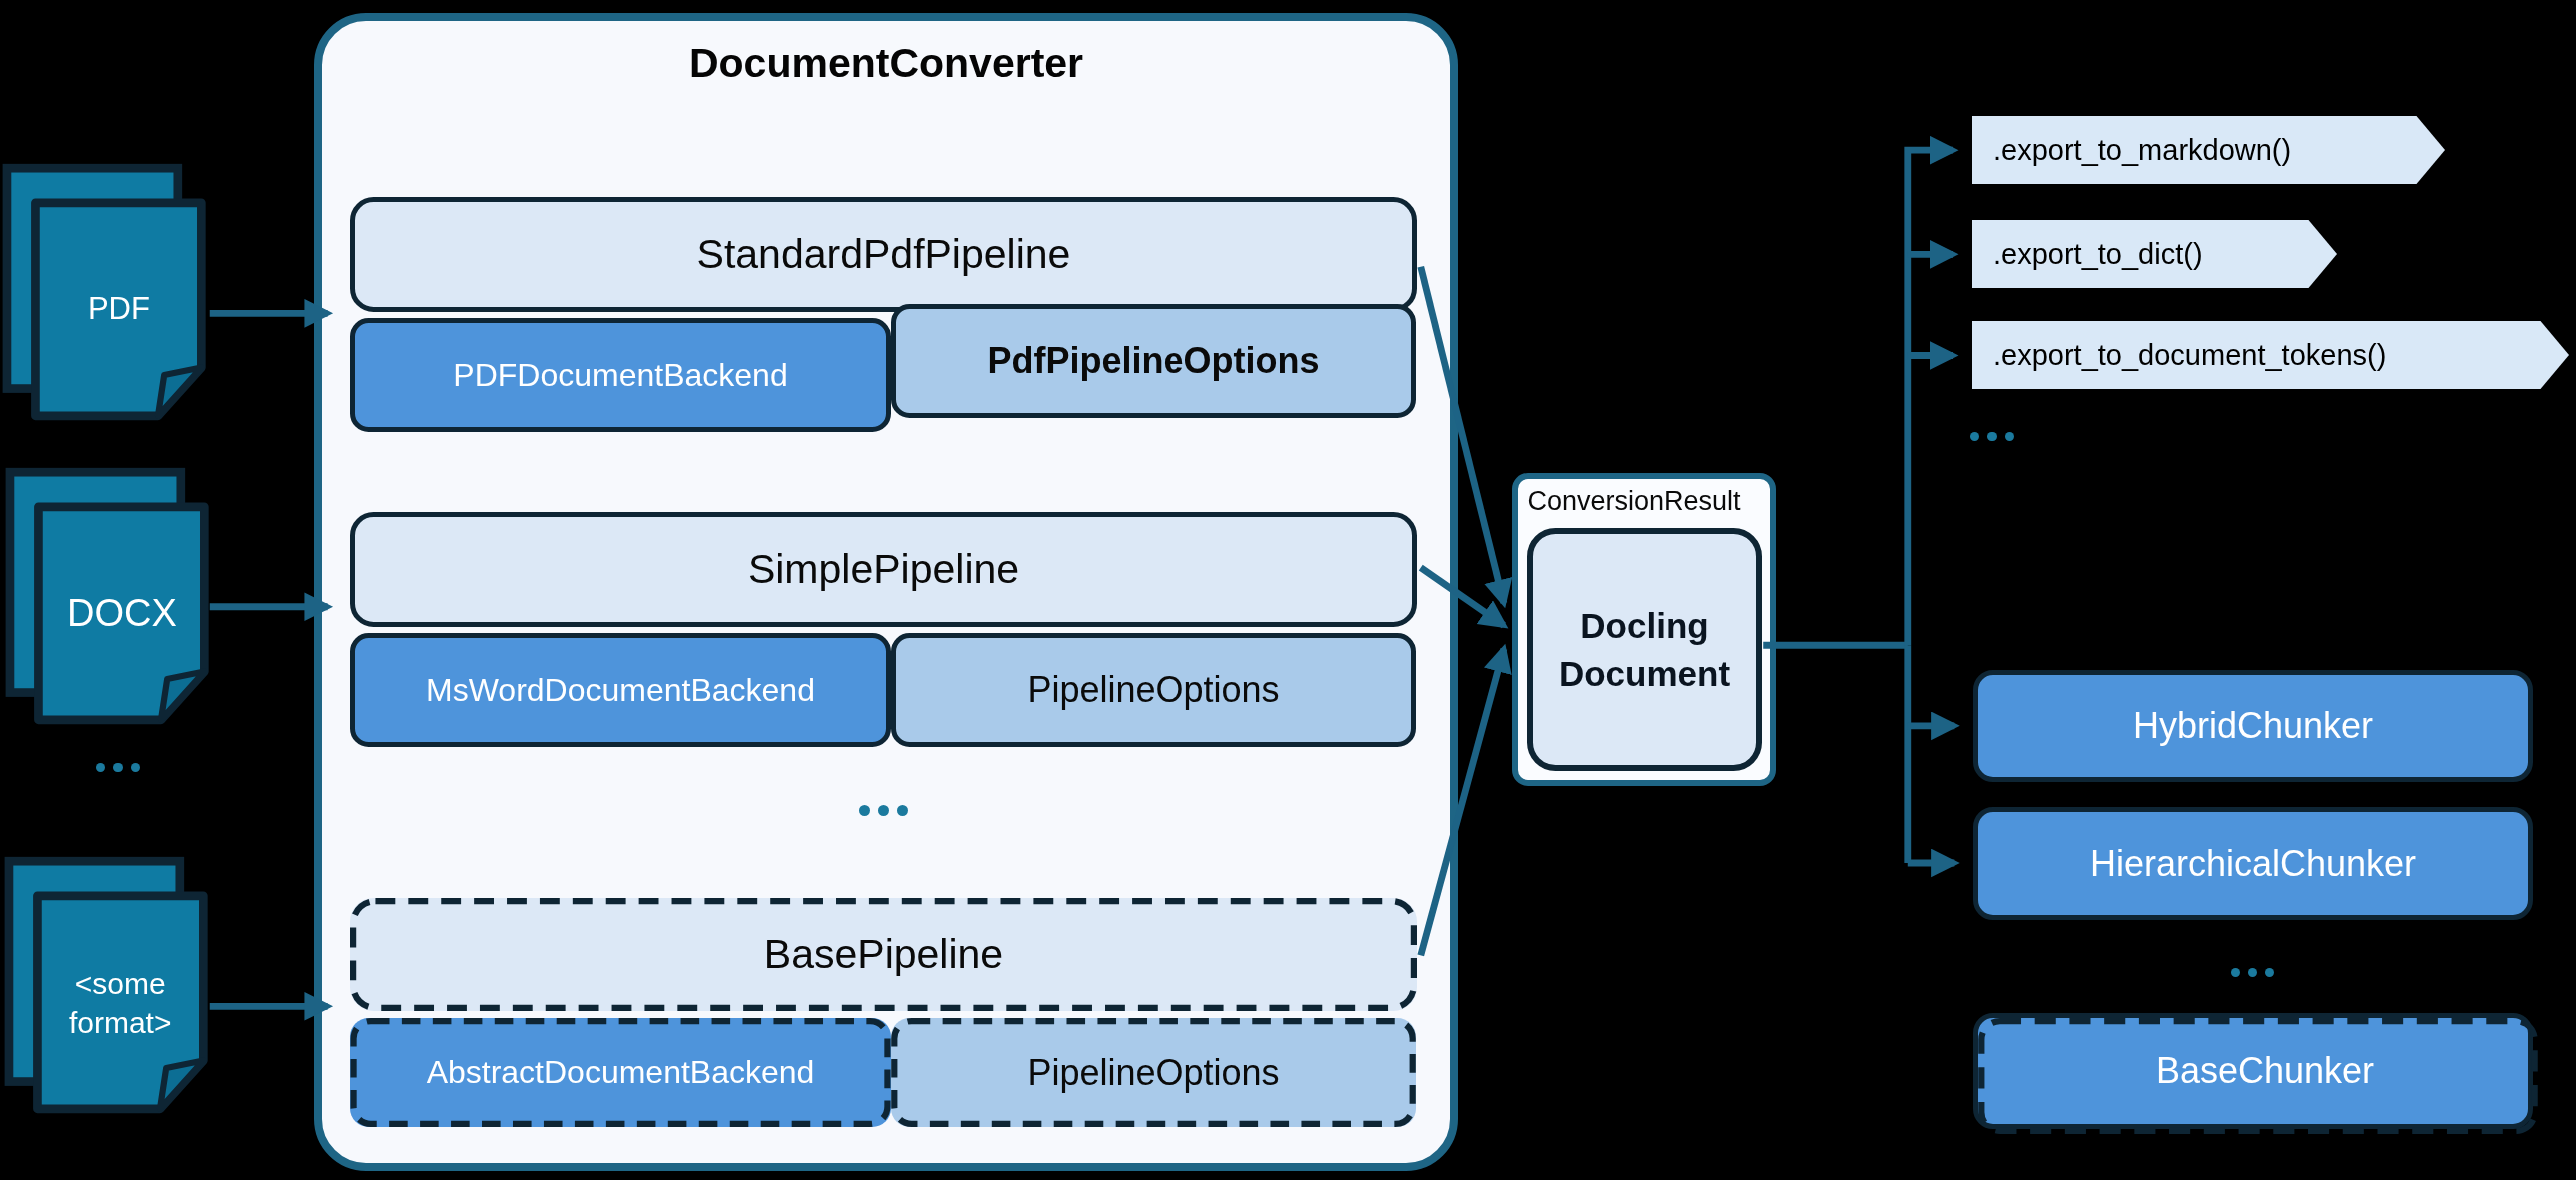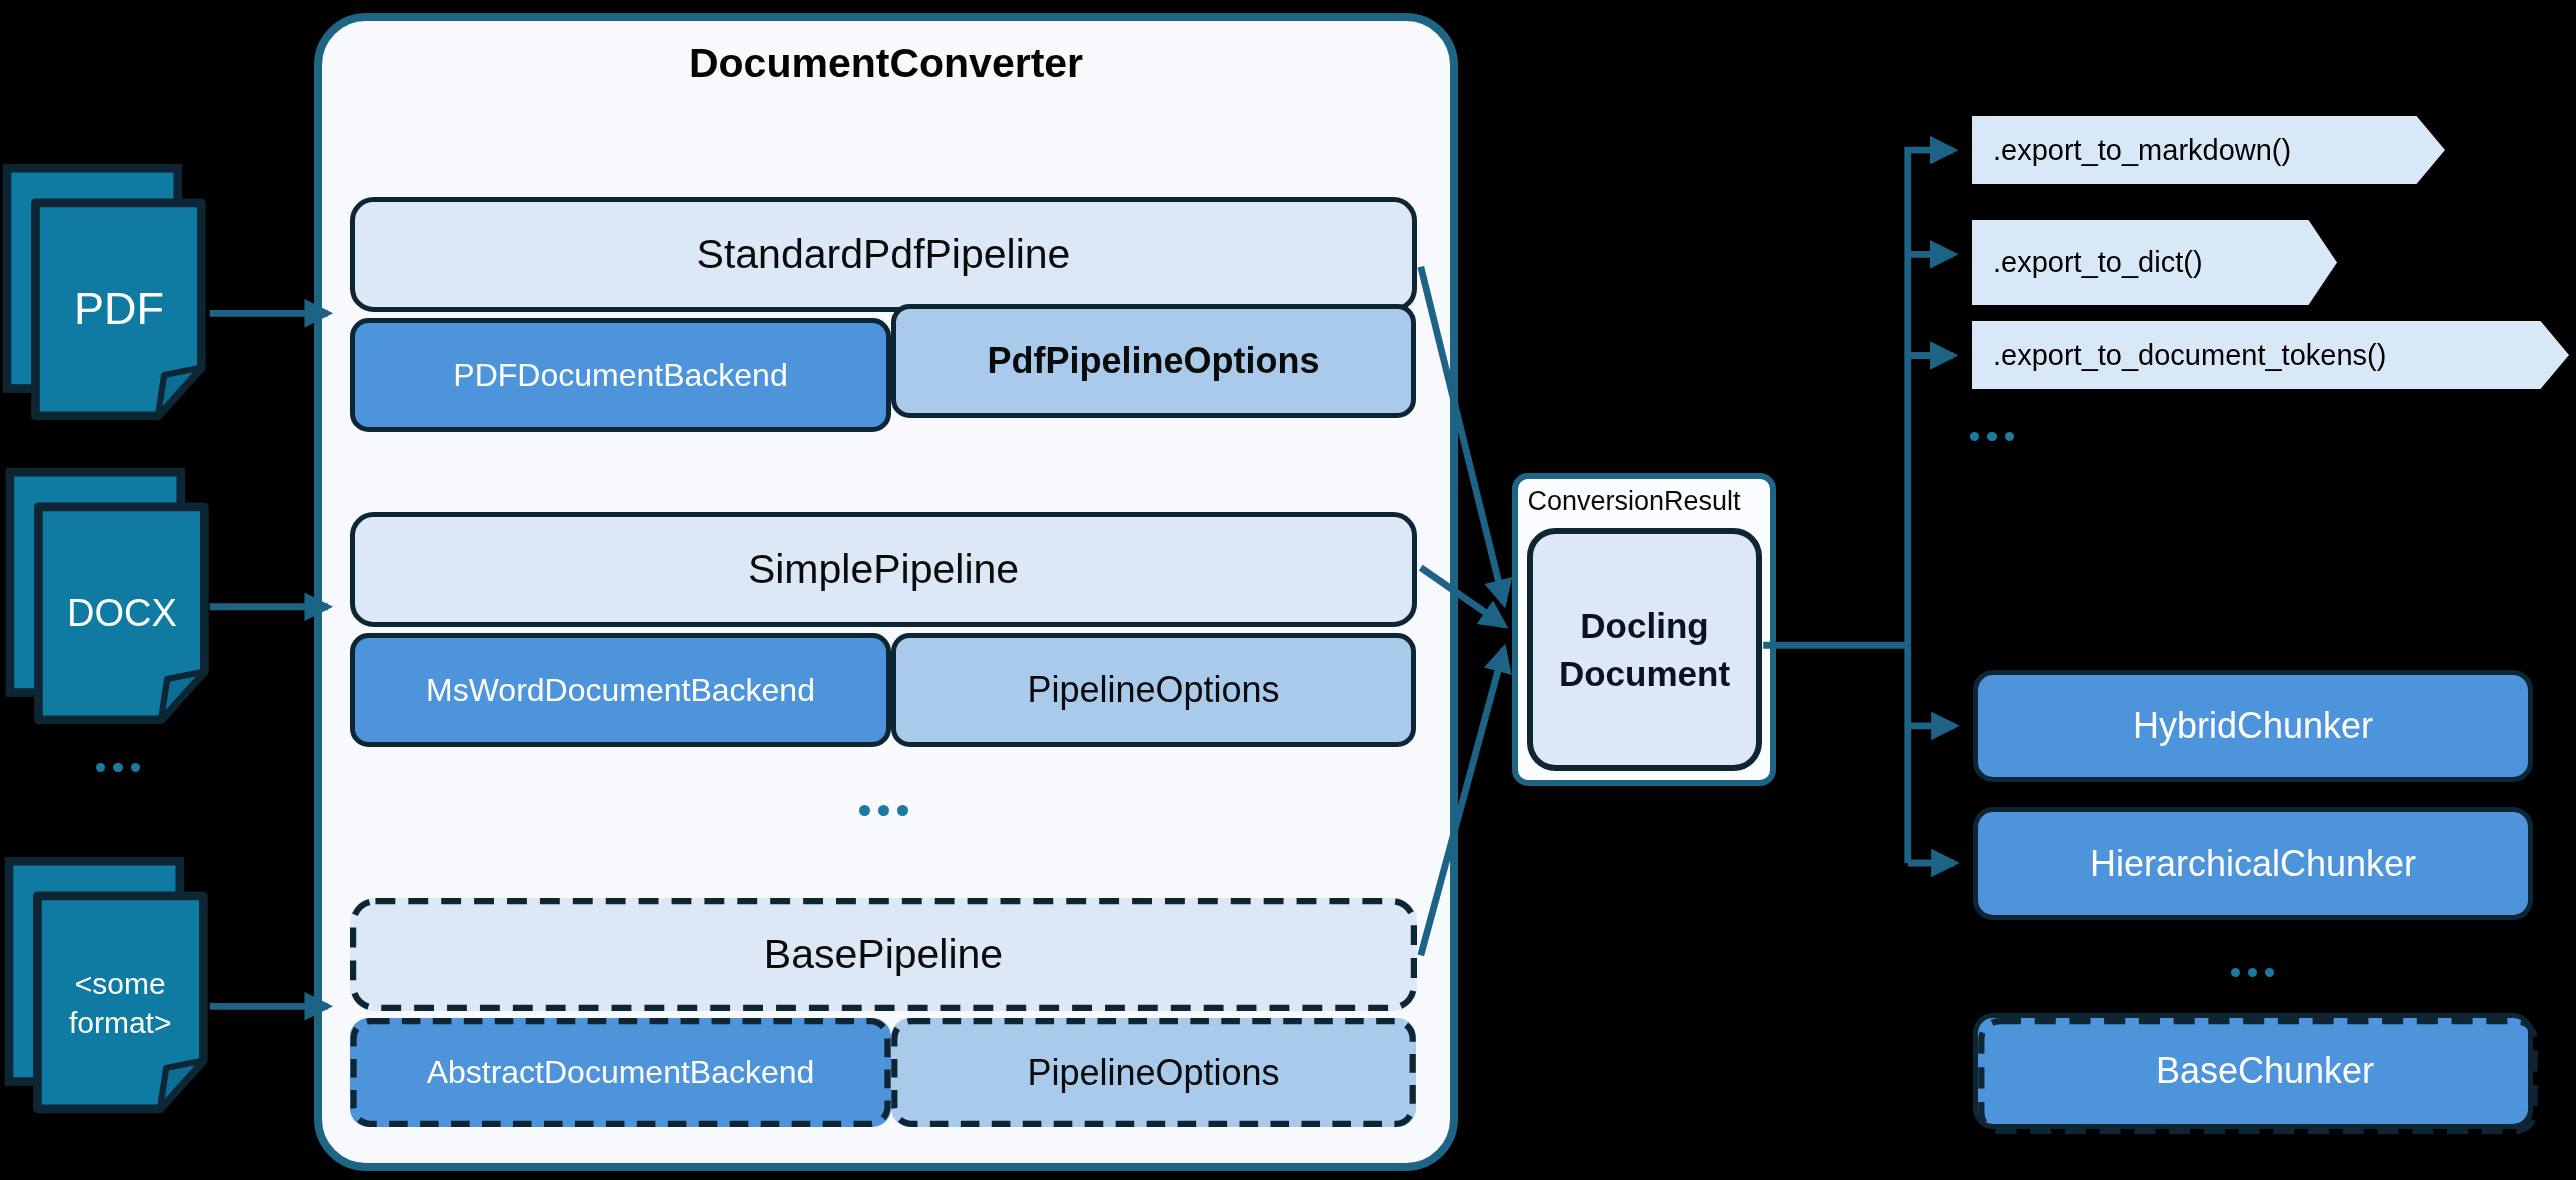--- a/index.html
+++ b/index.html
@@ -101,21 +101,21 @@
       <rect x="5" y="5" width="837" height="166" rx="28" fill="none" stroke="#0E2534" stroke-width="10" stroke-dasharray="30 20"></rect>
     </svg>
   </div>
 
   <div class="abs docicon" style="left:1.9px;top:163px;">
     <svg width="208" height="258" viewBox="0 0 336 416">
       <rect x="8" y="8" width="276" height="356" fill="#0F7BA3" stroke="#0E2534" stroke-width="14"></rect>
       <path d="M54 64 H322 V330 L252 408 H54 Z" fill="#0F7BA3" stroke="#0E2534" stroke-width="14" stroke-linejoin="round"></path>
       <path d="M322 330 L252 408 L262 342 Z" fill="#0C6E94" stroke="#0E2534" stroke-width="10" stroke-linejoin="round"></path>
     </svg>
-    <div class="doclabel" style="font-size:45px;">PDF</div>
+    <div class="doclabel" style="font-size:31px;">PDF</div>
   </div>
 
   <div class="abs docicon" style="left:5px;top:467px;">
     <svg width="208" height="258" viewBox="0 0 336 416">
       <rect x="8" y="8" width="276" height="356" fill="#0F7BA3" stroke="#0E2534" stroke-width="14"></rect>
       <path d="M54 64 H322 V330 L252 408 H54 Z" fill="#0F7BA3" stroke="#0E2534" stroke-width="14" stroke-linejoin="round"></path>
       <path d="M322 330 L252 408 L262 342 Z" fill="#0C6E94" stroke="#0E2534" stroke-width="10" stroke-linejoin="round"></path>
     </svg>
     <div class="doclabel" style="font-size:38px;">DOCX</div>
   </div>
@@ -140,21 +140,21 @@
   <div class="abs flexc docling">
     <div>
       <div>Docling</div>
       <div>Document</div>
     </div>
   </div>
 
   <div class="abs chevron" style="left:1972px;top:116px;width:473px;height:68px;">
     <span>.export_to_markdown()</span>
   </div>
-  <div class="abs chevron" style="left:1972px;top:220px;width:365px;height:85px;">
+  <div class="abs chevron" style="left:1972px;top:220px;width:365px;height:68px;">
     <span>.export_to_dict()</span>
   </div>
   <div class="abs chevron" style="left:1972px;top:321px;width:597px;height:68px;">
     <span>.export_to_document_tokens()</span>
   </div>
 
   <div class="abs flexc dots" style="left:1970px;top:423px;width:68px;height:27px;justify-content:flex-start;">
     <span></span>
       <span></span>
       <span></span>

